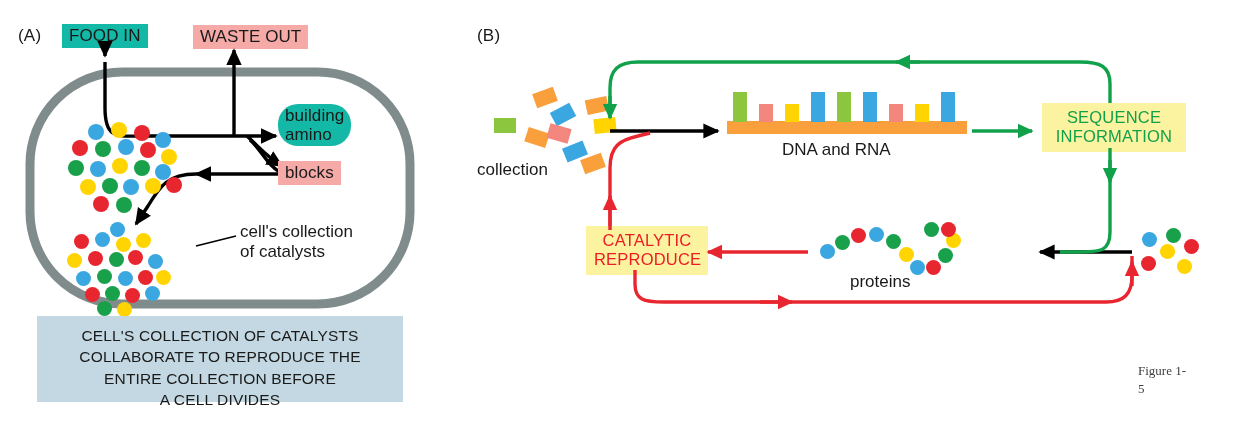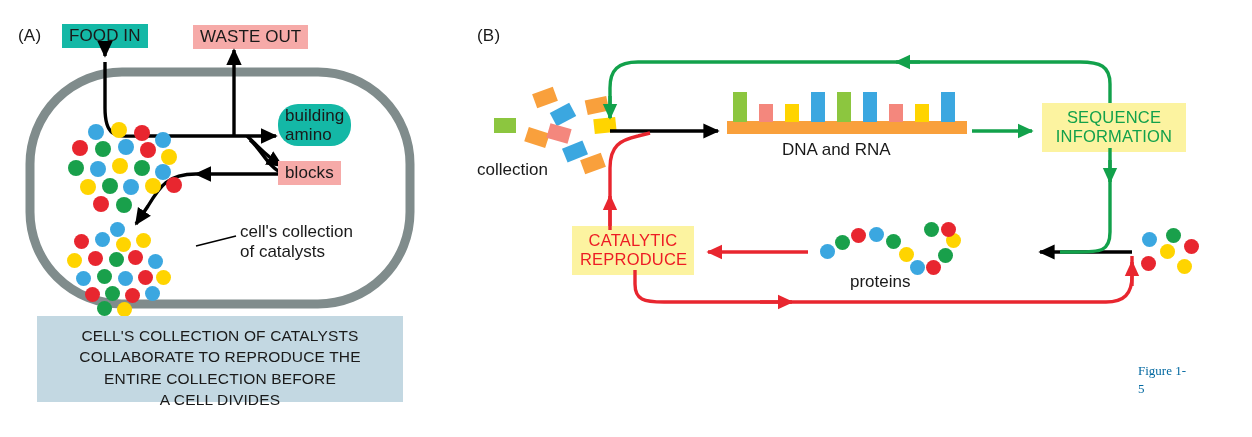--- a/index.html
+++ b/index.html
@@ -64,26 +64,26 @@
     background: #fcf3a0;
     text-align: center;
     font-size: 16.5px;
     line-height: 1.16;
     box-sizing: border-box;
     padding: 5px 8px 6px 8px;
     letter-spacing: 0.2px;
     white-space: nowrap;
   }
   .concept-green { color: #12a14b; }
-  .concept-red   { color: #ed1c24; }
+  .concept-red   { color: #ed1c24; margin-left: 14px; }
 
   .fig-caption {
     font-family: "Liberation Serif", serif;
     font-size: 13px;
-    color: #0369a1;
+    color: #404040;
     line-height: 1.35;
     width: 52px;
   }
 
   .dot { position: absolute; border-radius: 50%; }
   .nt  { position: absolute; }
 </style>
 </head>
 <body>
 

